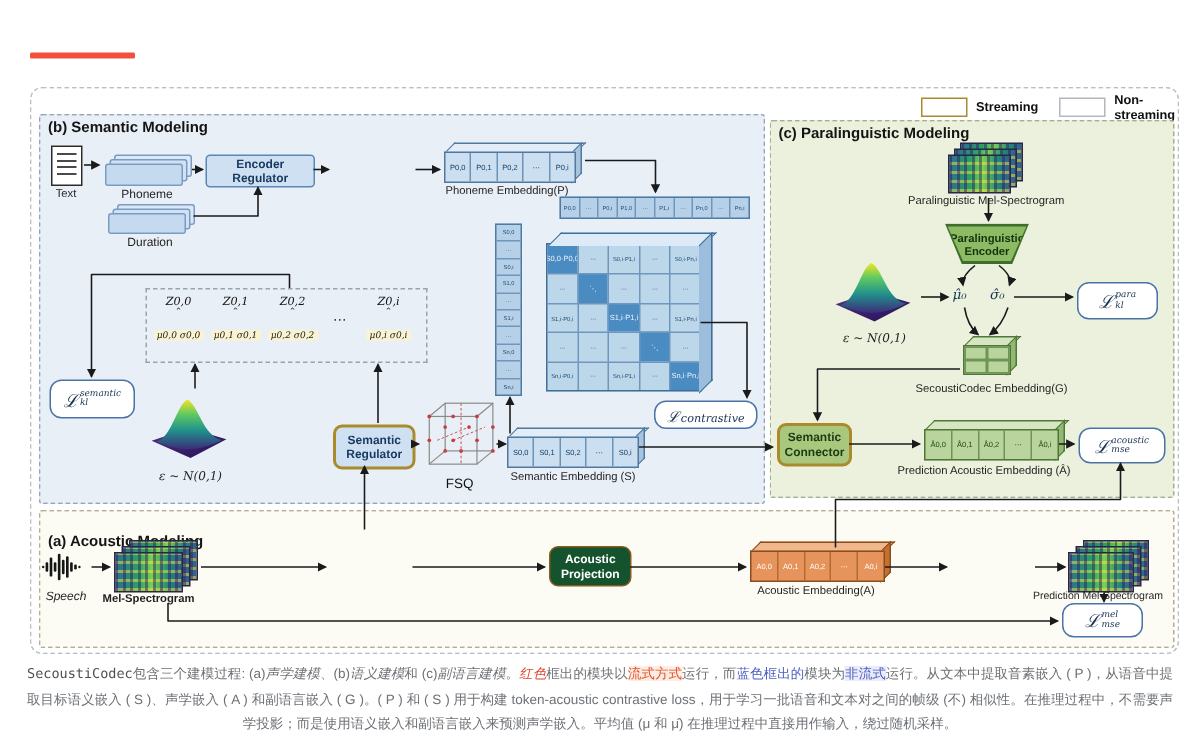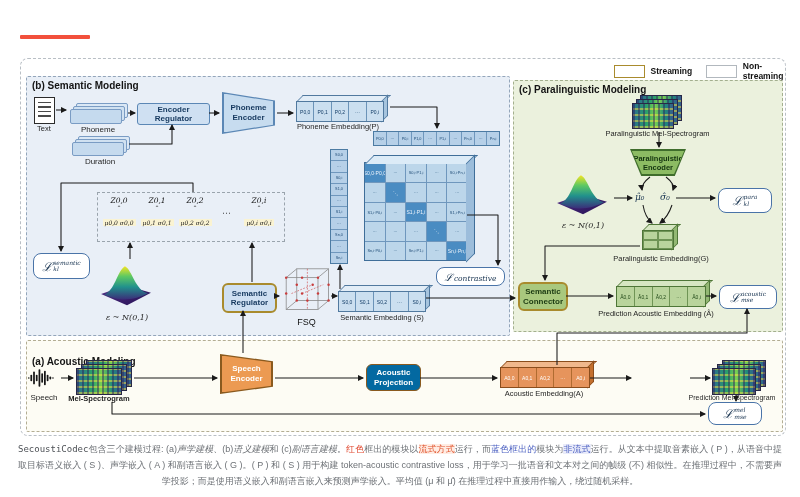--- a/index.html
+++ b/index.html
@@ -17,21 +17,21 @@
   .seclbl{position:absolute;font-weight:bold;font-size:10px;color:#141414;}
   .lbl{position:absolute;font-size:7.5px;color:#1f1f1f;text-align:center;line-height:1.15;}
   
   .legend{position:absolute;left:614px;top:61px;display:flex;align-items:center;gap:6px;font-size:8.5px;font-weight:bold;color:#111;}
   .sw{width:30px;height:11px;background:#fff;border:1.6px solid;}
   
   .box{position:absolute;display:flex;align-items:center;justify-content:center;text-align:center;font-weight:bold;line-height:1.15;}
   .lr-box{background:#cfe0f2;border:1.2px solid #5b87b5;border-radius:3px;font-size:8px;color:#16395f;}
   .semproj{background:#cfe0f2;border:2px solid #a98b2d;border-radius:6px;font-size:8px;color:#16395f;}
   .semconn{background:#a9c87e;border:2px solid #a98b2d;border-radius:6px;font-size:8px;color:#1c3a12;}
-  .acproj{background:#0369a1;border:1.6px solid #8a5a1e;border-radius:6px;font-size:8px;color:#fff;align-items:center;}
+  .acproj{background:#14532d;border:1.6px solid #8a5a1e;border-radius:6px;font-size:8px;color:#fff;align-items:center;}
   
   .loss{position:absolute;background:#fff;border:1.3px solid #4a74a8;border-radius:8px;display:flex;align-items:center;justify-content:center;font-family:"DejaVu Serif",serif;font-style:italic;color:#16324f;}
   .lb{font-size:12px;}
   .lss{display:inline-flex;flex-direction:column;justify-content:center;font-size:6px;line-height:6.5px;margin-left:1px;text-align:left;}
   .lsubi{font-size:7.5px;margin-left:1px;position:relative;top:2px;}
   
   .trap{position:absolute;clip-path:var(--cp);}
   .trap-in{position:absolute;inset:1.6px;clip-path:var(--cp);display:flex;align-items:center;justify-content:center;text-align:center;font-weight:bold;line-height:1.2;}
   
   .b3{position:absolute;}
@@ -84,21 +84,21 @@
   .doc{position:absolute;background:#fff;border:1.6px solid #2b2b2b;}
   .doc .lines{position:absolute;left:3px;right:3px;top:4px;bottom:4px;background:repeating-linear-gradient(180deg,#4a4a4a 0 1.3px,rgba(0,0,0,0) 1.3px 4.4px);}
   
   .gface{position:relative;width:100%;height:100%;border:1px solid #4e7637;background:#b9d49c;display:grid;grid-template-columns:1fr 1fr;grid-template-rows:1fr 1fr;}
   .gface div{border:0.5px solid #6f9455;}
   
   .caption{position:absolute;left:18px;top:441px;width:764px;font-size:9px;line-height:16px;color:#6d7176;text-align:justify;text-align-last:center;}
   .caption .seg{}
   .caption .code{font-family:"DejaVu Sans Mono",monospace;font-weight:normal;color:#4d5156;}
   .caption .it{font-style:italic;}
-  .caption .red{color:#e0472e;}
+  .caption .red{color:#e0472e;font-style:italic;}
   .caption .redhl{color:#e0542e;background:rgba(255,120,60,.14);}
   .caption .blue{color:#4a5fc1;}
   .caption .bluehl{color:#4a5fc1;background:rgba(90,110,220,.13);}
   .ar{fill:none;stroke:#1a1a1a;stroke-width:1.05;stroke-linejoin:round;}
   .fsq-lbl{position:absolute;font-size:9px;color:#111;text-align:center;}
   .muhat{position:absolute;font-family:"DejaVu Serif",serif;font-style:italic;font-size:9px;color:#16324f;}
 </style>
 </head>
 <body>
 
@@ -138,23 +138,20 @@
     <div class="abs" style="left:6px;top:0;width:50px;height:12px;background:#dbe8f5;border:1px solid #7a9cc4;border-radius:2px;"></div>
     <div class="abs" style="left:3px;top:3px;width:50px;height:12px;background:#d0e1f1;border:1px solid #7a9cc4;border-radius:2px;"></div>
     <div class="abs" style="left:0;top:6px;width:50px;height:12px;background:#c5daee;border:1px solid #7a9cc4;border-radius:2px;"></div>
   </div>
   <div class="lbl" style="left:72px;top:157px;width:56px;font-size:8px;">Duration</div>
 
   <div class="box lr-box" style="left:137px;top:103px;width:71px;height:20px;">
       <span>Encoder Regulator</span>
     </div>
 
-  <div class="trap" style="--cp:polygon(0 0,100% 20%,100% 80%,0 100%);left:222px;top:92px;width:53px;height:42px;background:#5b87b5;">
-    <div class="trap-in" style="background:#c7dcef;color:#16395f;font-size:8px;">Phoneme Encoder</div>
-  </div>
 
   <div class="b3 blue" style="left:296px;top:101px;width:86px;height:19px;">
     <div class="top"></div>
       <div class="side"></div>
     <div class="face">
         <span class="cell">P0,0</span>
         <span class="cell">P0,1</span>
         <span class="cell">P0,2</span>
         <span class="cell">⋯</span>
         <span class="cell">P0,i</span>
@@ -348,21 +345,21 @@
   <div class="b3" style="left:642px;top:230px;width:30px;height:18px;">
     <div class="top" style="background:#d6e6c2;border-color:#4e7637;"></div>
     <div class="side" style="background:#93b873;border-color:#4e7637;"></div>
     <div class="gface">
         <div></div>
         <div></div>
         <div></div>
         <div></div>
       </div>
   </div>
-  <div class="lbl" style="left:596px;top:255px;width:130px;">Paralinguistic Embedding(G)</div>
+  <div class="lbl" style="left:596px;top:255px;width:130px;">SecoustiCodec Embedding(G)</div>
 
   <div class="box semconn" style="left:518px;top:282px;width:46px;height:25px;">
       <span>Semantic Connector</span>
     </div>
 
   <div class="b3 green" style="left:616px;top:286px;width:88px;height:19px;">
     <div class="top"></div>
       <div class="side"></div>
     <div class="face">
         <span class="cell">Â0,0</span>
@@ -389,32 +386,29 @@
       <rect x="6.4" y="5" width="2.2" height="16" rx="1"></rect>
       <rect x="9.8" y="9" width="2.2" height="8" rx="1"></rect>
       <rect x="13.2" y="2" width="2.2" height="22" rx="1"></rect>
       <rect x="16.6" y="7" width="2.2" height="12" rx="1"></rect>
       <rect x="20" y="4" width="2.2" height="18" rx="1"></rect>
       <rect x="23.4" y="9" width="2.2" height="8" rx="1"></rect>
       <rect x="26.8" y="11" width="2.2" height="4" rx="1"></rect>
       <rect x="30.2" y="12" width="2" height="2" rx="1"></rect>
     </g>
   </svg>
-  <div class="lbl" style="left:24px;top:393px;width:40px;font-size:8px;">Speech</div>
+  <div class="lbl" style="left:24px;top:393px;width:40px;font-size:8px;font-style:italic;">Speech</div>
 
   <div class="specstack" style="left:76px;top:360px;width:56px;height:34px;">
     <div class="spec" style="left:10px;top:0;width:44px;height:25px;"></div>
     <div class="spec" style="left:5px;top:4px;width:44px;height:25px;"></div>
     <div class="spec" style="left:0;top:8px;width:44px;height:25px;"></div>
   </div>
   <div class="lbl" style="left:62px;top:395px;width:74px;font-weight:bold;">Mel-Spectrogram</div>
 
-  <div class="trap" style="--cp:polygon(0 0,100% 18%,100% 82%,0 100%);left:220px;top:354px;width:53px;height:40px;background:#8a5a1e;">
-    <div class="trap-in" style="background:#ec9a52;color:#fff;font-size:8px;">Speech Encoder</div>
-  </div>
 
   <div class="box acproj" style="left:366px;top:364px;width:53px;height:25px;">
       <span>Acoustic Projection</span>
     </div>
 
   <div class="b3 orange" style="left:500px;top:367px;width:88px;height:19px;">
     <div class="top"></div>
       <div class="side"></div>
     <div class="face">
         <span class="cell">A0,0</span>

